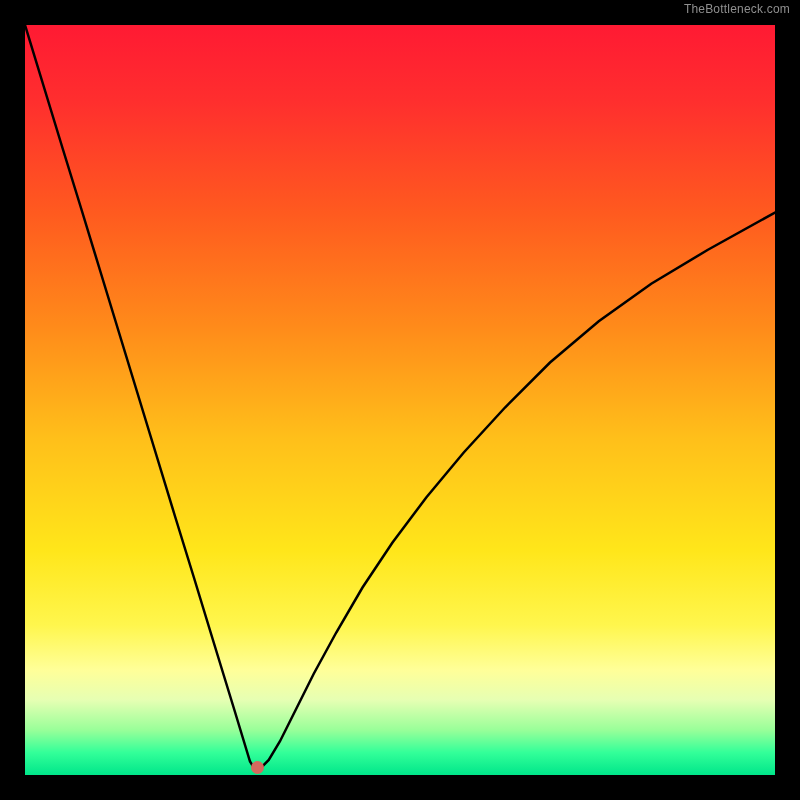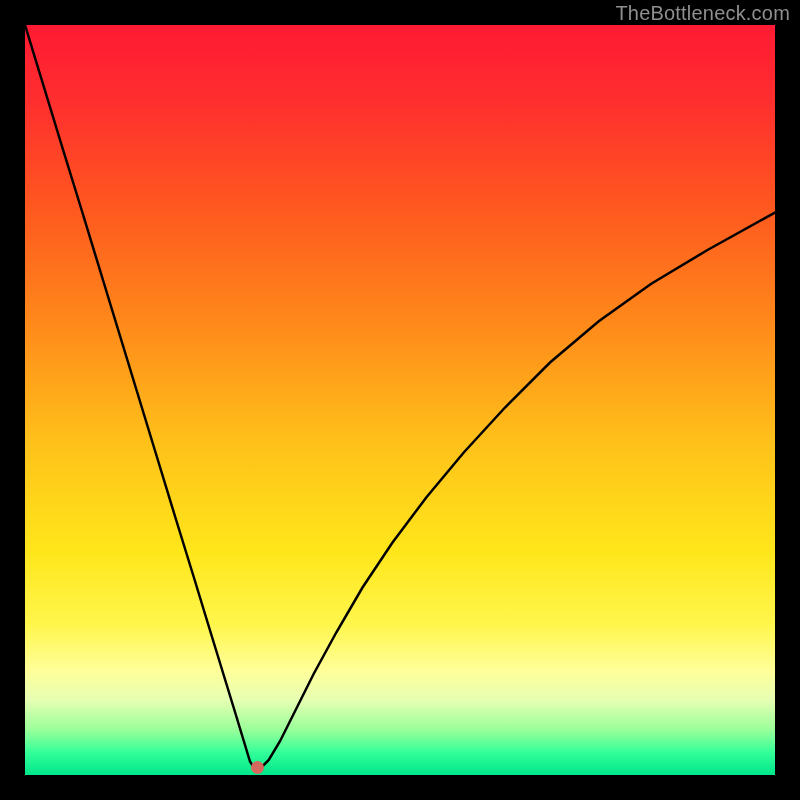--- a/index.html
+++ b/index.html
@@ -24,21 +24,21 @@
     left: 0;
     top: 0;
     width: 750px;
     height: 750px;
   }
   .watermark {
     position: absolute;
     top: 2px;
     right: 10px;
     color: #8f8f8f;
-    font-size: 20px;
+    font-size: 12px;
     font-weight: 500;
     letter-spacing: 0.2px;
     user-select: none;
   }
 </style>
 </head>
 <body>
 
 <div class="frame">
   <svg class="plot" viewBox="0 0 750 750" preserveAspectRatio="none">

